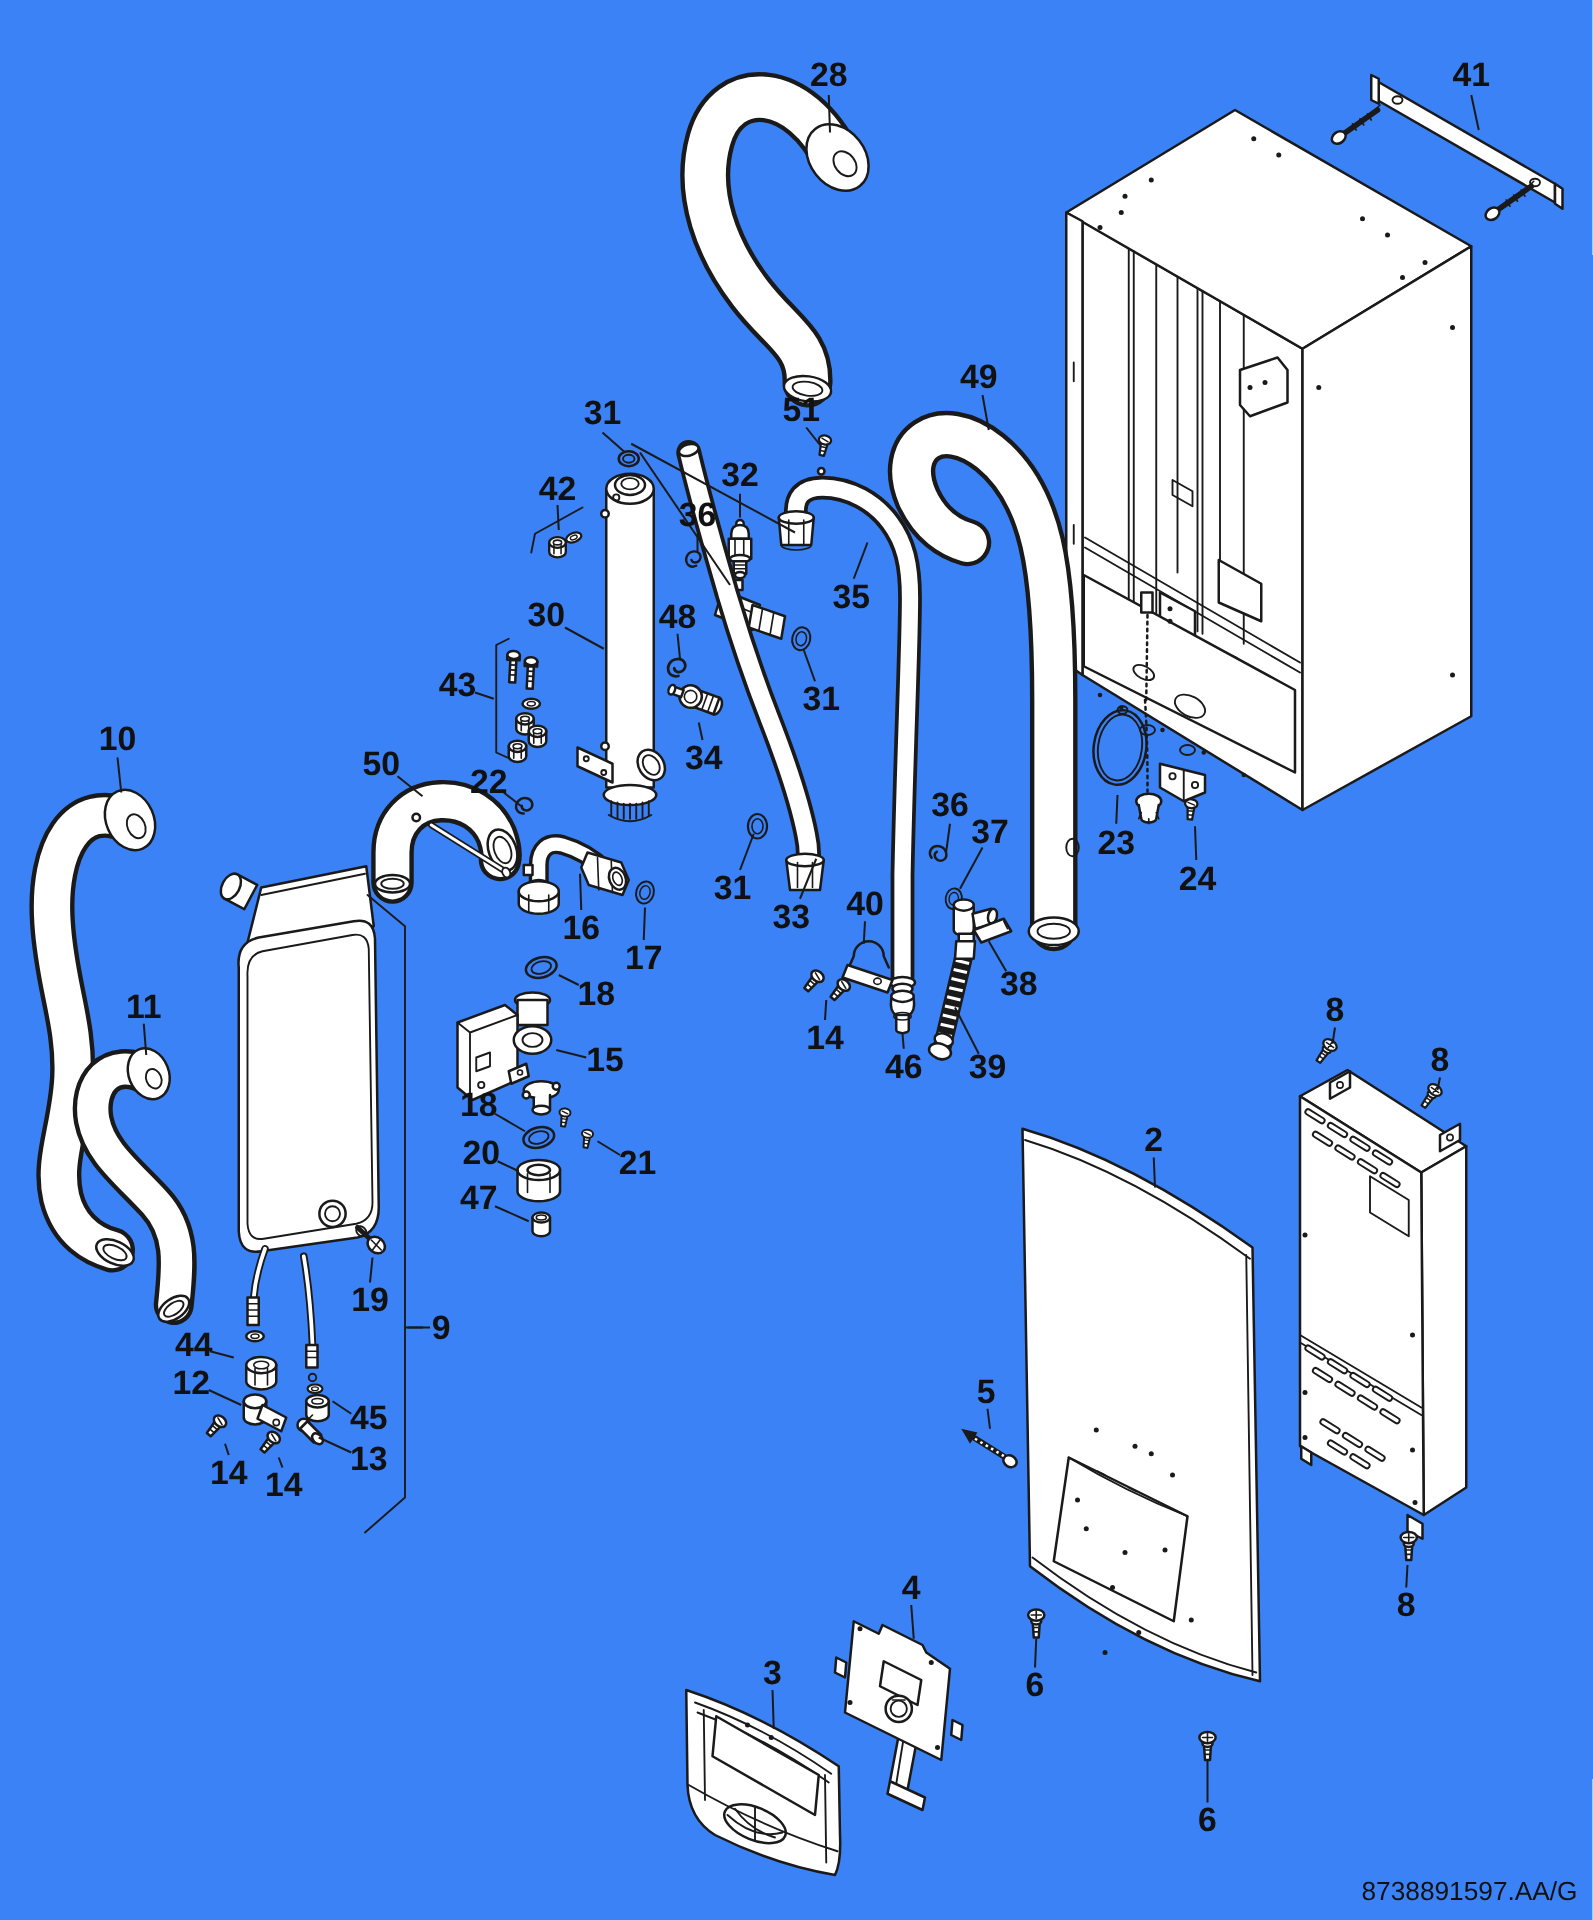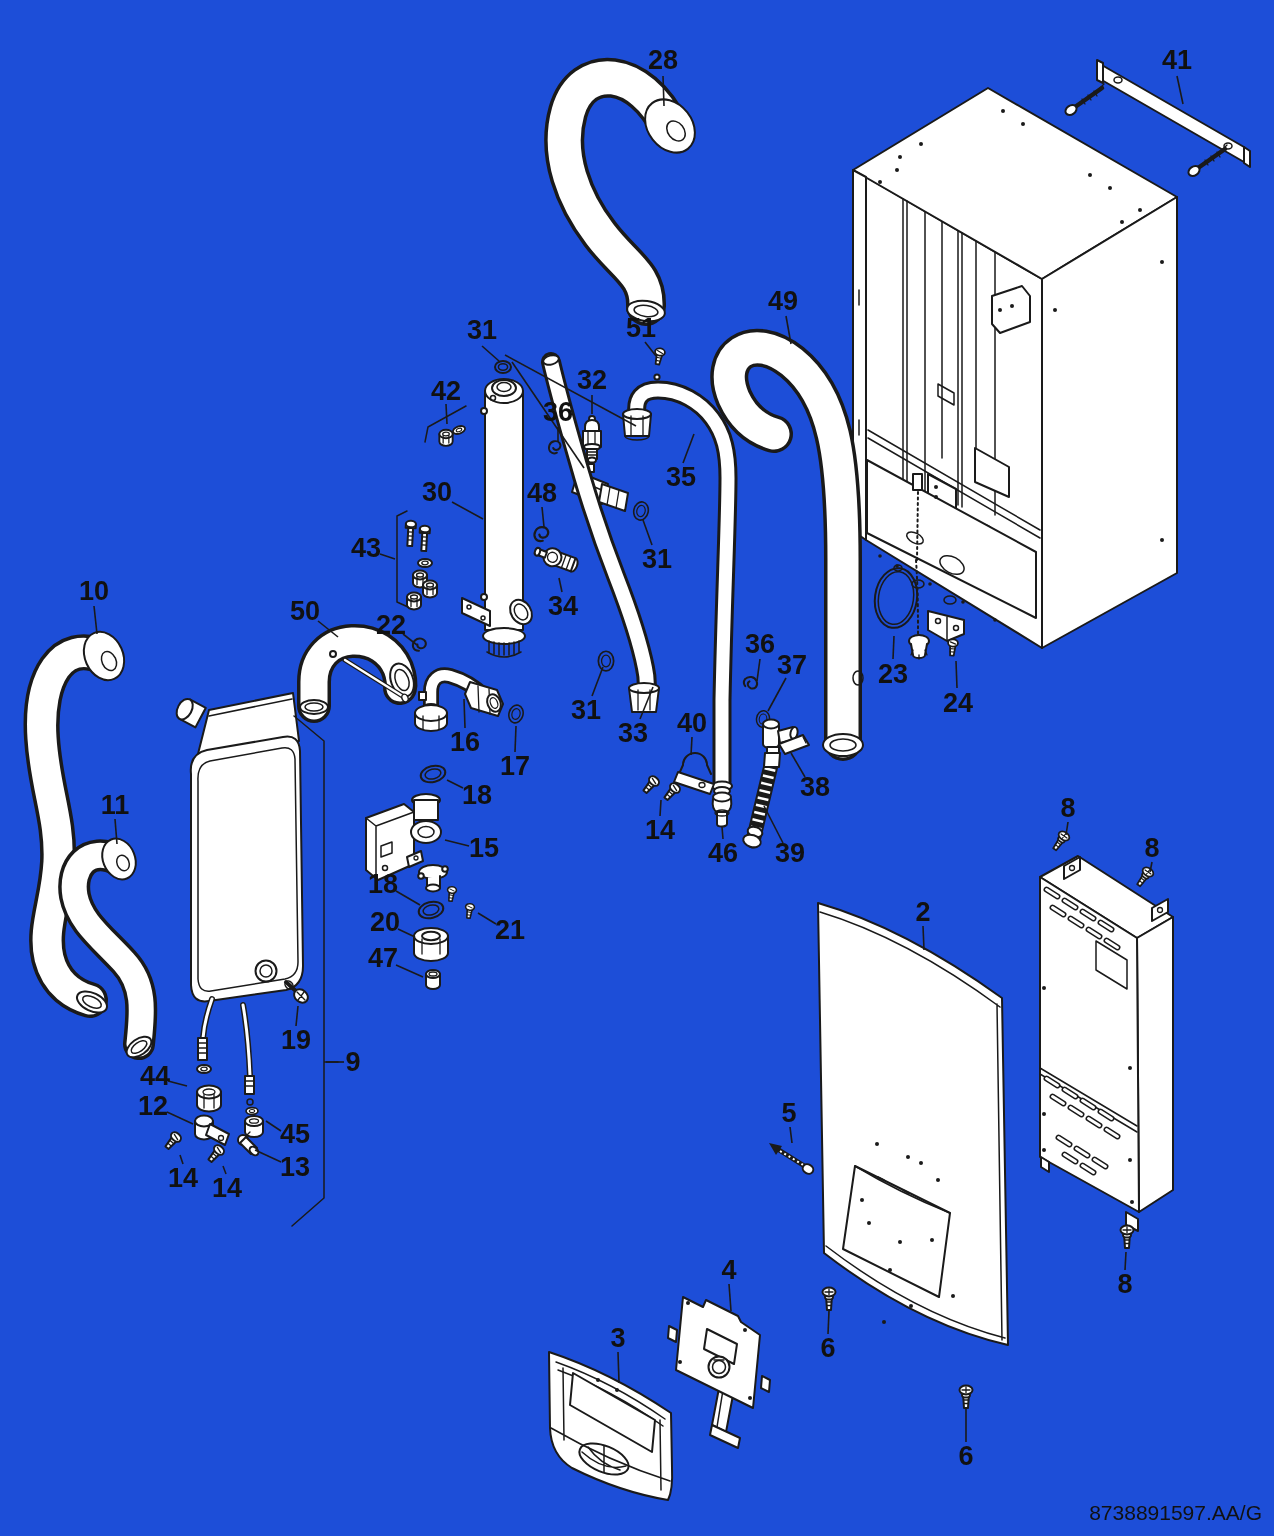--- a/index.html
+++ b/index.html
@@ -1,16 +1,16 @@
 <!DOCTYPE html>
 <html><head>
 <meta charset="utf-8">
 <style>
   html,body{margin:0;padding:0;background:#ffffff;}
-  .stage{position:relative;width:1274px;height:1536px;background:#1d4ed8;overflow:hidden;
+  .stage{position:relative;width:1274px;height:1536px;background:#3b82f6;overflow:hidden;
          font-family:"Liberation Sans",sans-serif;}
   svg{display:block}
   .fw{fill:#ffffff;stroke:#1a1a1a;stroke-width:2;stroke-linejoin:round;stroke-linecap:round;}
   .ol{fill:none;stroke:#1a1a1a;stroke-width:2;stroke-linejoin:round;stroke-linecap:round;}
   .t15{stroke-width:1.5;}
   .t13{stroke-width:1.3;}
   .tubeO{fill:none;stroke:#1a1a1a;stroke-linecap:round;stroke-linejoin:round;}
   .tubeI{fill:none;stroke:#ffffff;stroke-linecap:round;stroke-linejoin:round;}
   .dot{fill:#1a1a1a;stroke:none;}
   .leader{stroke:#1a1a1a;stroke-width:1.6;fill:none;}

